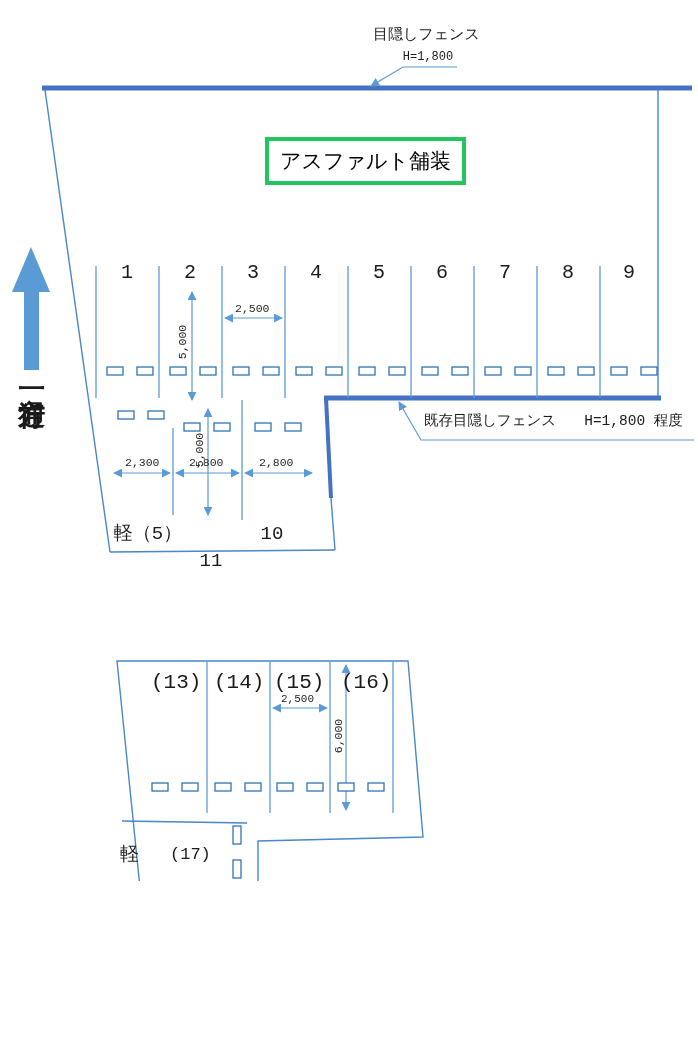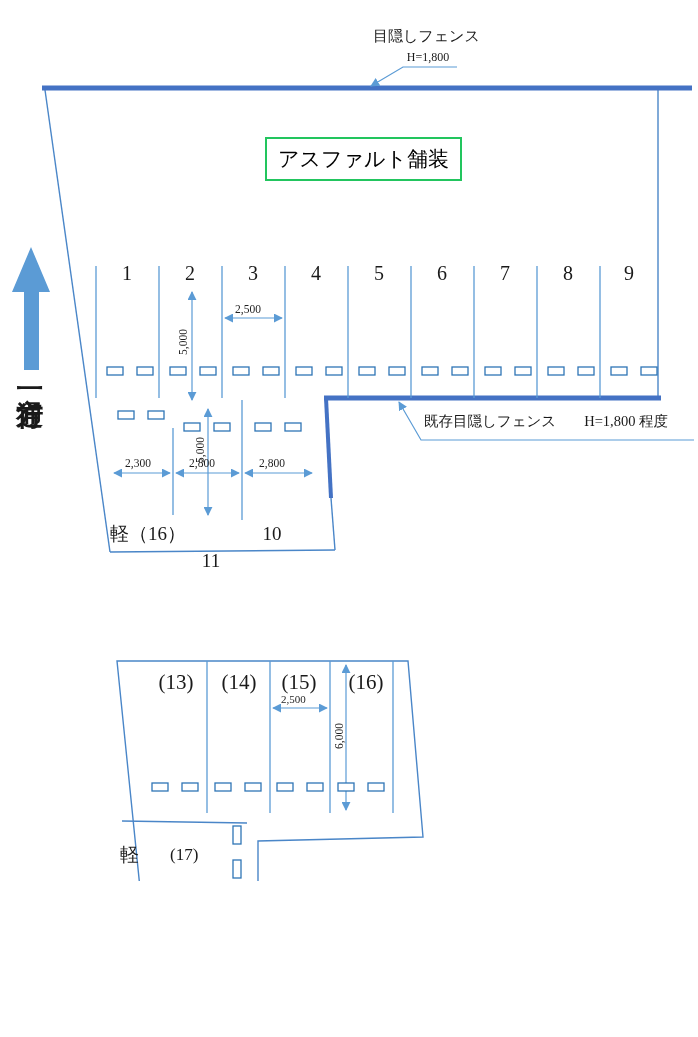--- a/index.html
+++ b/index.html
@@ -1,25 +1,25 @@
 <!DOCTYPE html>
 <html><head>
 <meta charset="utf-8">
 <style>
   html,body{margin:0;padding:0;background:#fff;}
   #canvas{position:relative;width:698px;height:881px;background:#ffffff;overflow:hidden;
-          font-family:Liberation Serif, serif;}
+          font-family:Liberation Mono, monospace;}
   #plan-svg{position:absolute;left:0;top:0;}
   .lbl{position:absolute;color:#1a1a1a;white-space:nowrap;line-height:1.1;}
   .ctr{text-align:center;}
   .num{font-size:20px;width:30px;text-align:center;}
   .dim{font-size:11.5px;color:#1f1f1f;width:60px;margin-left:12px;}
   .rot{width:40px;height:14px;display:flex;align-items:center;justify-content:center;
        transform:rotate(-90deg);transform-origin:center;font-size:11.5px;color:#1f1f1f;}
-  .boxlbl{position:absolute;border:2px solid #22c55e;display:flex;align-items:center;justify-content:center;
+  .boxlbl{position:absolute;border:4px solid #22c55e;display:flex;align-items:center;justify-content:center;
           font-size:21px;color:#000;background:#fff0;}
   .fence-lbl{font-size:15px;}
   .fence-h{font-size:12px;}
   .exist-lbl{font-size:14.5px;display:flex;gap:28px;}
   .sp2{font-size:19px;}
   .sp3{font-size:21px;width:50px;text-align:center;}
   .oneway{writing-mode:vertical-rl;font-size:27px;font-weight:600;letter-spacing:2px;}
   .north{font-size:16px;font-style:italic;font-weight:bold;color:#2d5c9e;}
 </style>
 </head>
@@ -168,21 +168,21 @@
   <div class="lbl exist-lbl" style="left:424px;top:414px;">
     <span>既存目隠しフェンス</span>
     <span>H=1,800 程度</span>
   </div>
 
   <div class="lbl dim" style="left:113px;top:457px;">2,300</div>
   <div class="lbl dim" style="left:177px;top:457px;">2,800</div>
   <div class="lbl dim" style="left:247px;top:457px;">2,800</div>
   <div class="lbl rot" style="left:180px;top:443px;">5,000</div>
 
-  <div class="lbl sp2 ctr" style="left:103px;top:524px;width:90px;">軽（16）</div>
+  <div class="lbl sp2 ctr" style="left:103px;top:524px;width:90px;">軽（5）</div>
   <div class="lbl sp2 ctr" style="left:191px;top:524px;width:40px;margin-top:27px;">11</div>
   <div class="lbl sp2 ctr" style="left:252px;top:524px;width:40px;">10</div>
 
   <div class="lbl oneway" style="left:14px;top:375px;">一方通行</div>
 
   <div class="lbl sp3" style="left:151px;top:671px;">(13)</div>
   <div class="lbl sp3" style="left:214px;top:671px;">(14)</div>
   <div class="lbl sp3" style="left:274px;top:671px;">(15)</div>
   <div class="lbl sp3" style="left:341px;top:671px;">(16)</div>
 

